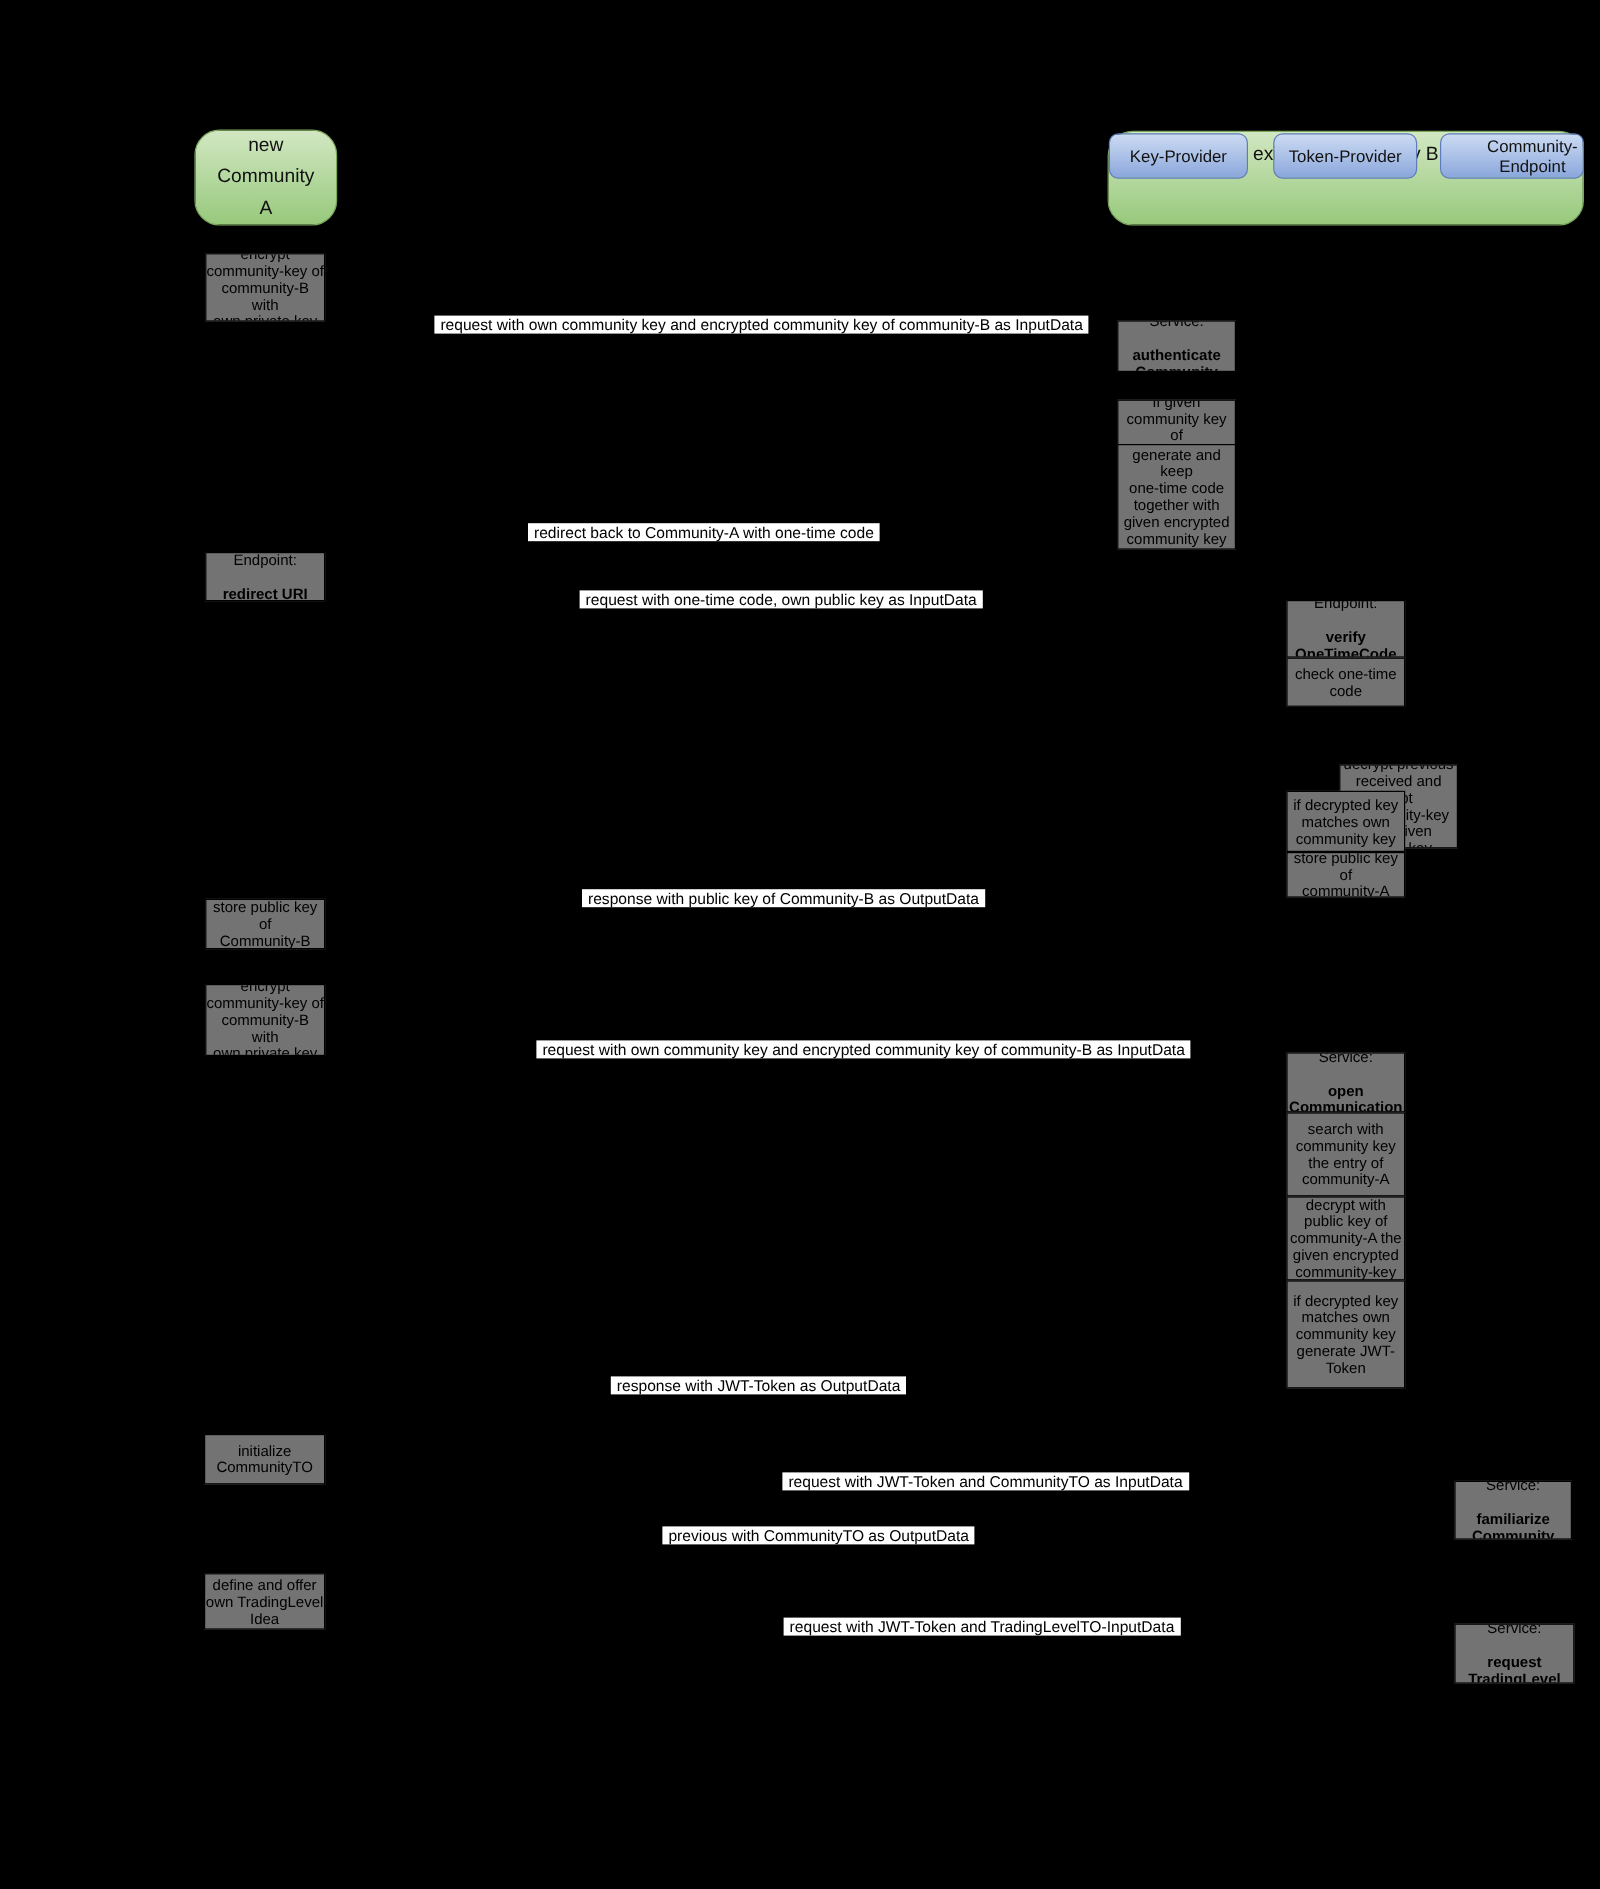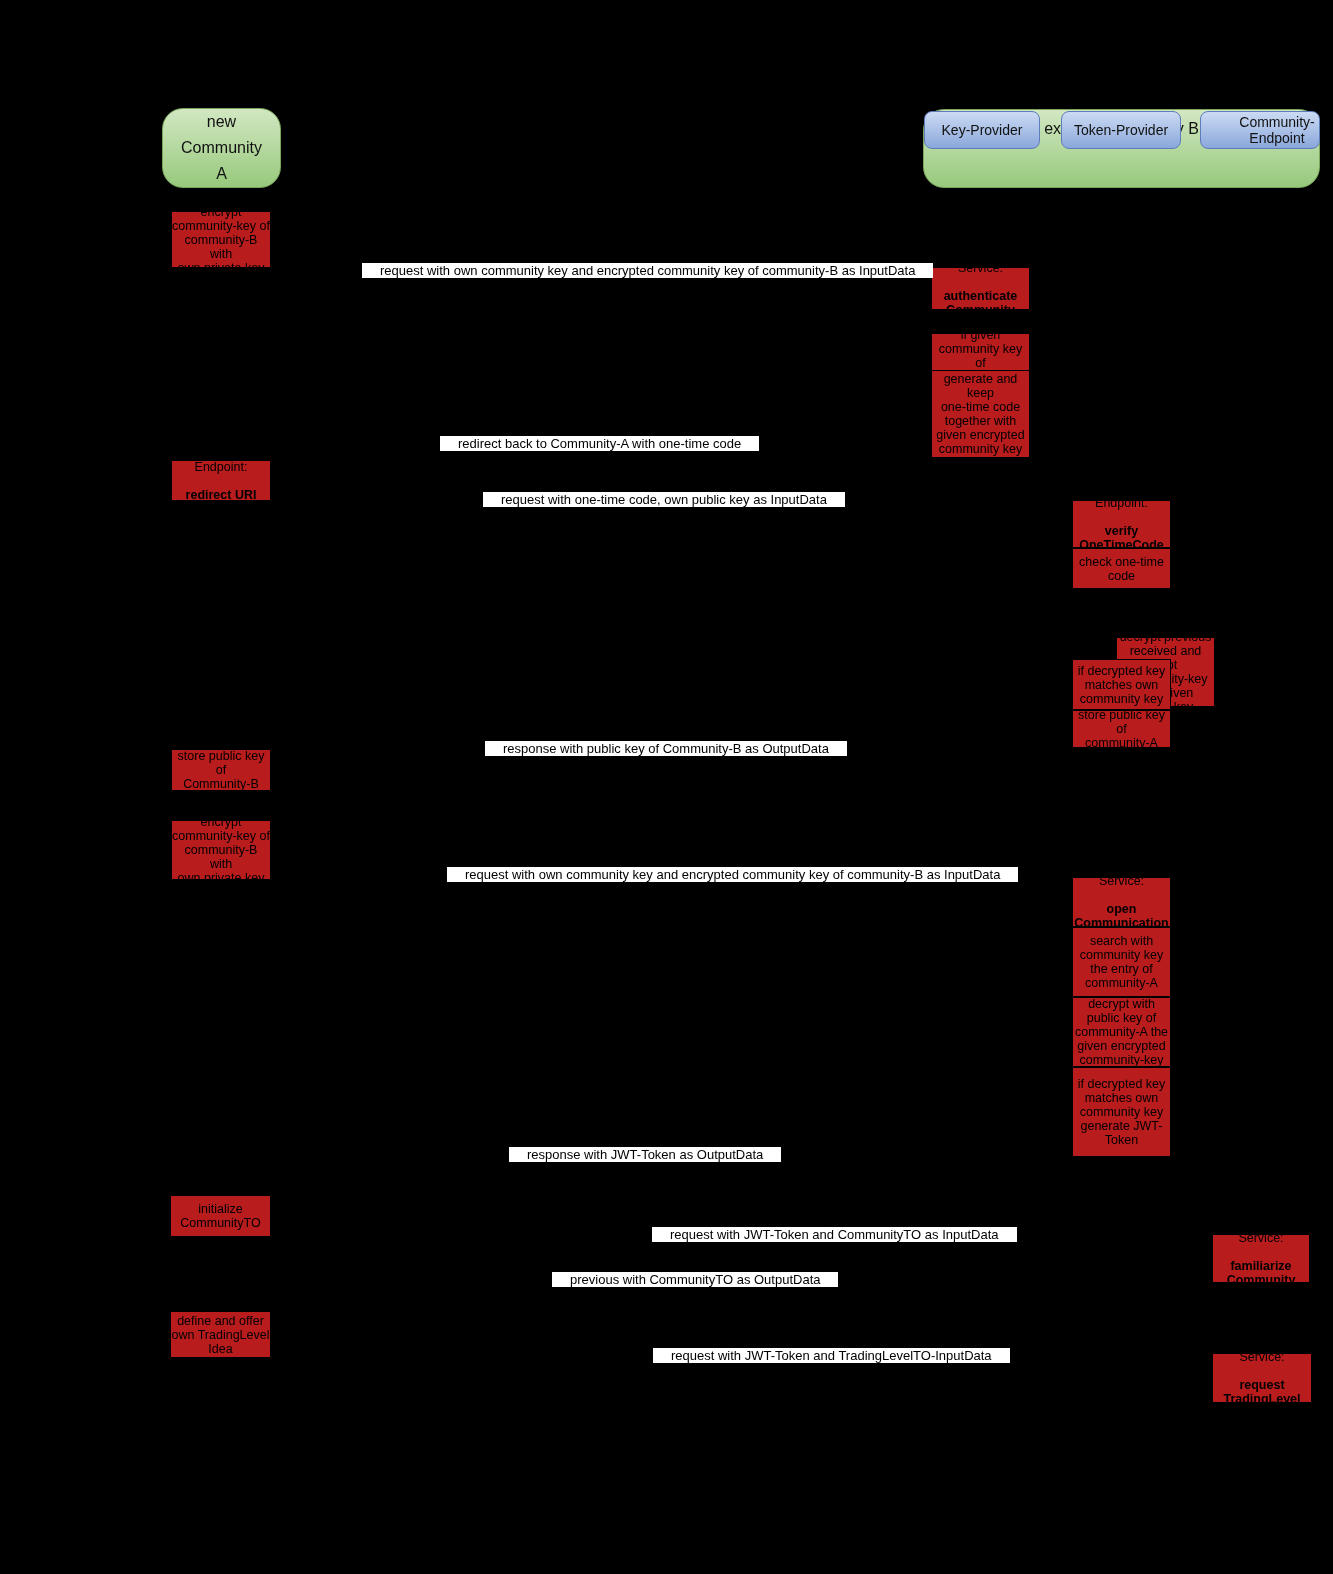--- a/index.html
+++ b/index.html
@@ -18,31 +18,31 @@
   #community-b{align-items:flex-start;padding-top:6px;}
   .component{
     position:absolute;box-sizing:border-box;
     background:linear-gradient(#ccdbf3,#8aa7db);
     border:1px solid #5e7cbb;border-radius:8px;
     display:flex;align-items:center;justify-content:center;
     font-size:14px;text-align:center;color:#111;
   }
   
   .note,.cell{
-    position:absolute;box-sizing:border-box;background:#b91c1c;border:1px solid #000;
+    position:absolute;box-sizing:border-box;background:#737373;border:1px solid #000;
     display:flex;align-items:center;justify-content:center;
     font-size:12.5px;line-height:14px;text-align:center;white-space:pre-line;color:#000;
     overflow:hidden;
   }
   .hdr-prefix{display:block;white-space:pre-line;}
   .hdr-name{display:block;white-space:pre-line;font-weight:bold;}
   
   .msg{
     position:absolute;background:#fff;color:#000;
-    font-size:13px;line-height:15px;white-space:nowrap;padding:0 18px;
+    font-size:13px;line-height:15px;white-space:nowrap;padding:0 5px;
   }
 </style>
 </head>
 <body>
 
 <div id="canvas">
 
   <div class="participant" id="community-a" style="left:162px;top:70px;width:119px;height:80px;">new
 Community
 A</div>

